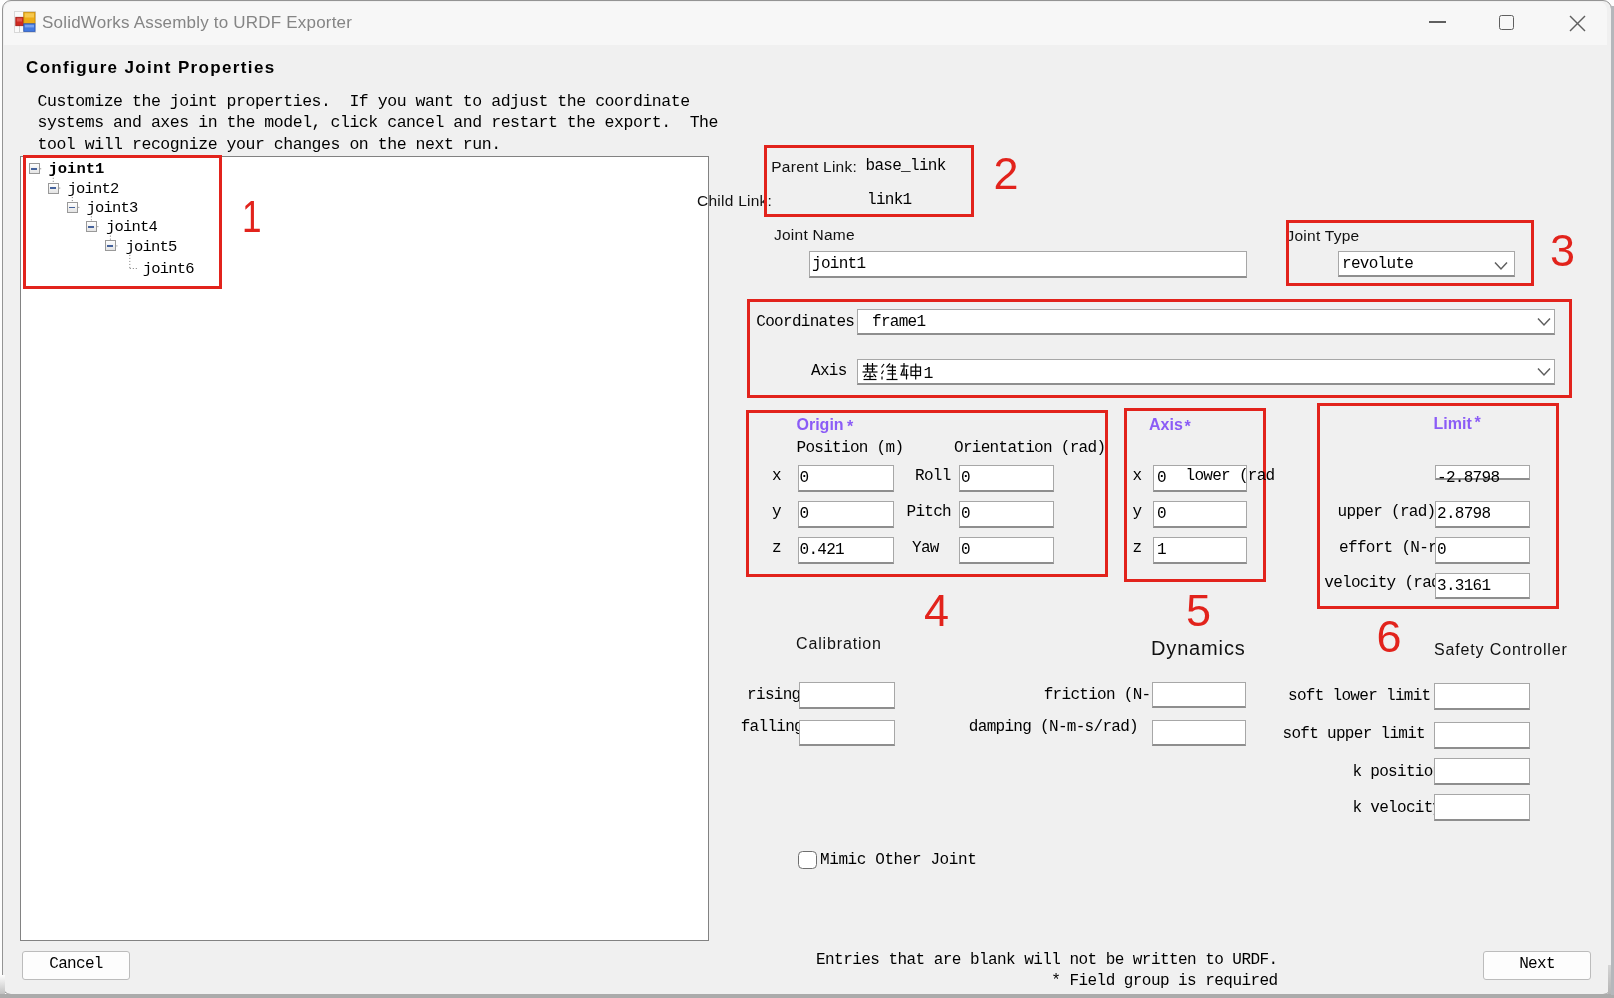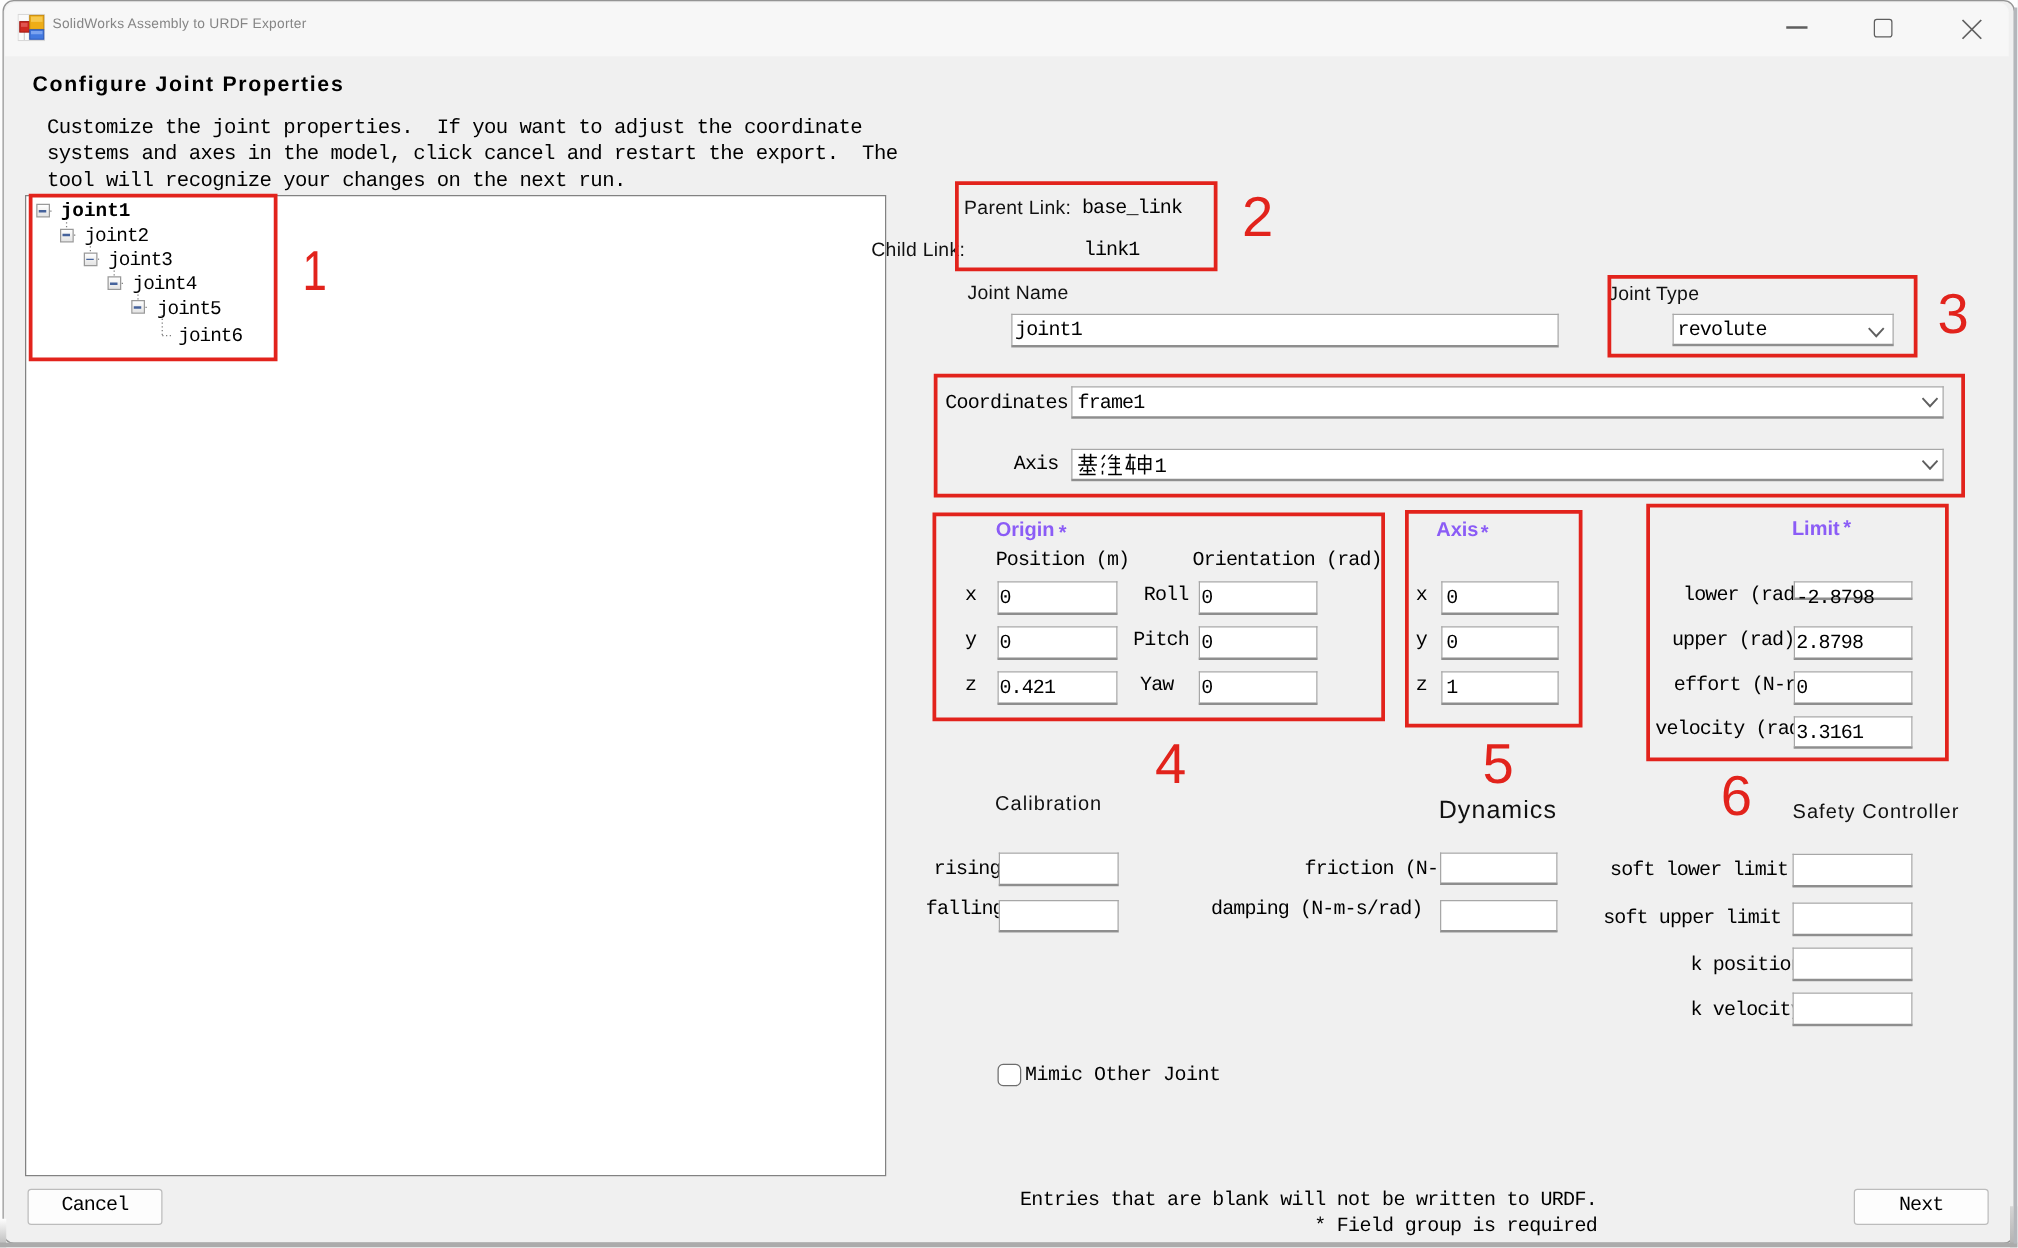--- a/index.html
+++ b/index.html
@@ -31,21 +31,21 @@
 <rect x="1" y="1" width="8" height="20" fill="#fafafa"></rect>
 <line x1="9.5" y1="1" x2="9.5" y2="21" stroke="#d0d0d0"></line>
 <line x1="5.5" y1="14" x2="5.5" y2="21" stroke="#d0d0d0"></line>
 <rect x="1.8" y="6.3" width="7.7" height="8.4" fill="#cf2a21" stroke="#9f1610" stroke-width="0.8"></rect>
 <rect x="2.8" y="7.3" width="5.2" height="3.2" fill="#e4625c" opacity="0.8"></rect>
 <rect x="9.8" y="1.3" width="11.2" height="11.2" fill="#eead17" stroke="#c78a08" stroke-width="0.8"></rect>
 <rect x="10.8" y="2.3" width="9.2" height="4.2" fill="#f6c84e"></rect>
 <rect x="9.8" y="12.8" width="11.2" height="7.6" fill="#4379e0" stroke="#2a56b5" stroke-width="0.8"></rect>
 <rect x="10.8" y="13.8" width="9.2" height="2.6" fill="#7aa2ef"></rect>
 </svg>
-<div class="sans" style="left:42px;top:13px;font-size:11px;letter-spacing:0.2px;color:#858585;">SolidWorks Assembly to URDF Exporter</div>
+<div class="sans" style="left:42px;top:13px;font-size:17px;letter-spacing:0.2px;color:#858585;">SolidWorks Assembly to URDF Exporter</div>
 <div class="abs" style="left:1429px;top:21px;width:17px;height:1.6px;background:#5f5f5f;"></div>
 <div class="abs" style="left:1499px;top:15px;width:15px;height:15px;border:1.4px solid #5f5f5f;border-radius:2.5px;box-sizing:border-box;"></div>
 <svg class="abs" style="left:1569px;top:15px;" width="17" height="17" viewBox="0 0 17 17">
 <line x1="1" y1="1" x2="16" y2="16" stroke="#5f5f5f" stroke-width="1.4"></line>
 <line x1="16" y1="1" x2="1" y2="16" stroke="#5f5f5f" stroke-width="1.4"></line>
 </svg>
 <div class="sans" style="left:26px;top:58px;font-size:17px;font-weight:bold;color:#000;letter-spacing:1.35px;">Configure Joint Properties</div>
 <div class="mono" style="left:37.5px;top:91px;font-size:16.5px;letter-spacing:-0.45px;line-height:21.3px;">Customize the joint properties.  If you want to adjust the coordinate
 systems and axes in the model, click cancel and restart the export.  The
 tool will recognize your changes on the next run.</div>
@@ -93,21 +93,21 @@
 <div class="tb" style="left:809px;top:251px;width:438px;height:26.5px;padding-left:2px;">joint1</div>
 <div class="sans" style="left:1286.5px;top:227px;">Joint Type</div>
 <div class="tb" style="left:1338px;top:251px;width:177px;height:26px;padding-left:3px;">revolute</div>
 <svg class="chev" style="left:1493px;top:260px;" width="16" height="11" viewBox="0 0 16 11">
     <path d="M2 2.5 L8 9 L14 2.5" fill="none" stroke="#5f5f5f" stroke-width="1.5"></path>
   </svg>
 <div class="red" style="left:1286px;top:219.5px;width:248px;height:66px;"></div>
 <div class="num" id="n3" style="left:1550px;top:228px;">3</div>
 <div class="red" style="left:747px;top:298.5px;width:824.5px;height:99.5px;"></div>
 <div class="mono" style="left:756.3px;top:312.5px;">Coordinates</div>
-<div class="tb" style="left:857px;top:308.5px;width:698px;height:26px;padding-left:4px;">frame1</div>
+<div class="tb" style="left:857px;top:308.5px;width:698px;height:26px;padding-left:14px;">frame1</div>
 <svg class="chev" style="left:1536px;top:316px;" width="16" height="11" viewBox="0 0 16 11">
     <path d="M2 2.5 L8 9 L14 2.5" fill="none" stroke="#5f5f5f" stroke-width="1.5"></path>
   </svg>
 <div class="mono" style="left:811px;top:362px;">Axis</div>
 <div class="tb" style="left:857px;top:358.5px;width:698px;height:26.5px;"></div>
 <svg class="chev" style="left:1536px;top:366px;" width="16" height="11" viewBox="0 0 16 11">
     <path d="M2 2.5 L8 9 L14 2.5" fill="none" stroke="#5f5f5f" stroke-width="1.5"></path>
   </svg>
 <svg class="abs" style="left:862px;top:362px;" width="72" height="19" viewBox="0 0 72 19">
 <g stroke="#000" stroke-width="1.2" fill="none">
@@ -170,21 +170,21 @@
 <div class="mono" style="left:1132.5px;top:466.5px;">x</div>
 <div class="tb" style="left:1153px;top:465px;width:93.5px;height:26.5px;padding-left:3px;">0</div>
 <div class="mono" style="left:1132.5px;top:502.5px;">y</div>
 <div class="tb" style="left:1153px;top:501px;width:93.5px;height:26.5px;padding-left:3px;">0</div>
 <div class="mono" style="left:1132.5px;top:538.5px;">z</div>
 <div class="tb" style="left:1153px;top:537px;width:93.5px;height:26.5px;padding-left:3px;">1</div>
 <div class="red" style="left:1124px;top:408px;width:142px;height:174px;"></div>
 <div class="num" id="n5" style="left:1186px;top:588px;">5</div>
 <div class="hdr" style="left:1433.5px;top:415px;">Limit</div>
 <div class="hdr" style="left:1474.5px;top:414px;font-size:16px;">*</div>
-<div class="mono" style="left:1185.5px;top:466.5px;width:250px;text-align:right;">lower (rad</div>
+<div class="mono" style="left:1185.5px;top:466.5px;width:250px;text-align:left;">lower (rad</div>
 <div class="mono" style="left:1185.5px;top:502.5px;width:250px;text-align:right;">upper (rad)</div>
 <div class="mono" style="left:1187px;top:538.5px;width:250px;text-align:right;">effort (N-r</div>
 <div class="mono" style="left:1190px;top:574.0px;width:250px;text-align:right;">velocity (rad</div>
 <div class="tb" style="left:1435px;top:465px;width:95px;height:15px;padding-left:1px;">-2.8798</div>
 <div class="tb" style="left:1435px;top:501px;width:95px;height:26.5px;padding-left:1px;">2.8798</div>
 <div class="tb" style="left:1435px;top:537px;width:95px;height:26.5px;padding-left:1px;">0</div>
 <div class="tb" style="left:1435px;top:572.5px;width:95px;height:26.5px;padding-left:1px;">3.3161</div>
 <div class="red" style="left:1316.5px;top:402.5px;width:242px;height:206px;"></div>
 <div class="num" id="n6" style="left:1376.5px;top:613.5px;">6</div>
 <div class="sans" style="left:796px;top:634.5px;font-size:16px;letter-spacing:0.85px;">Calibration</div>

